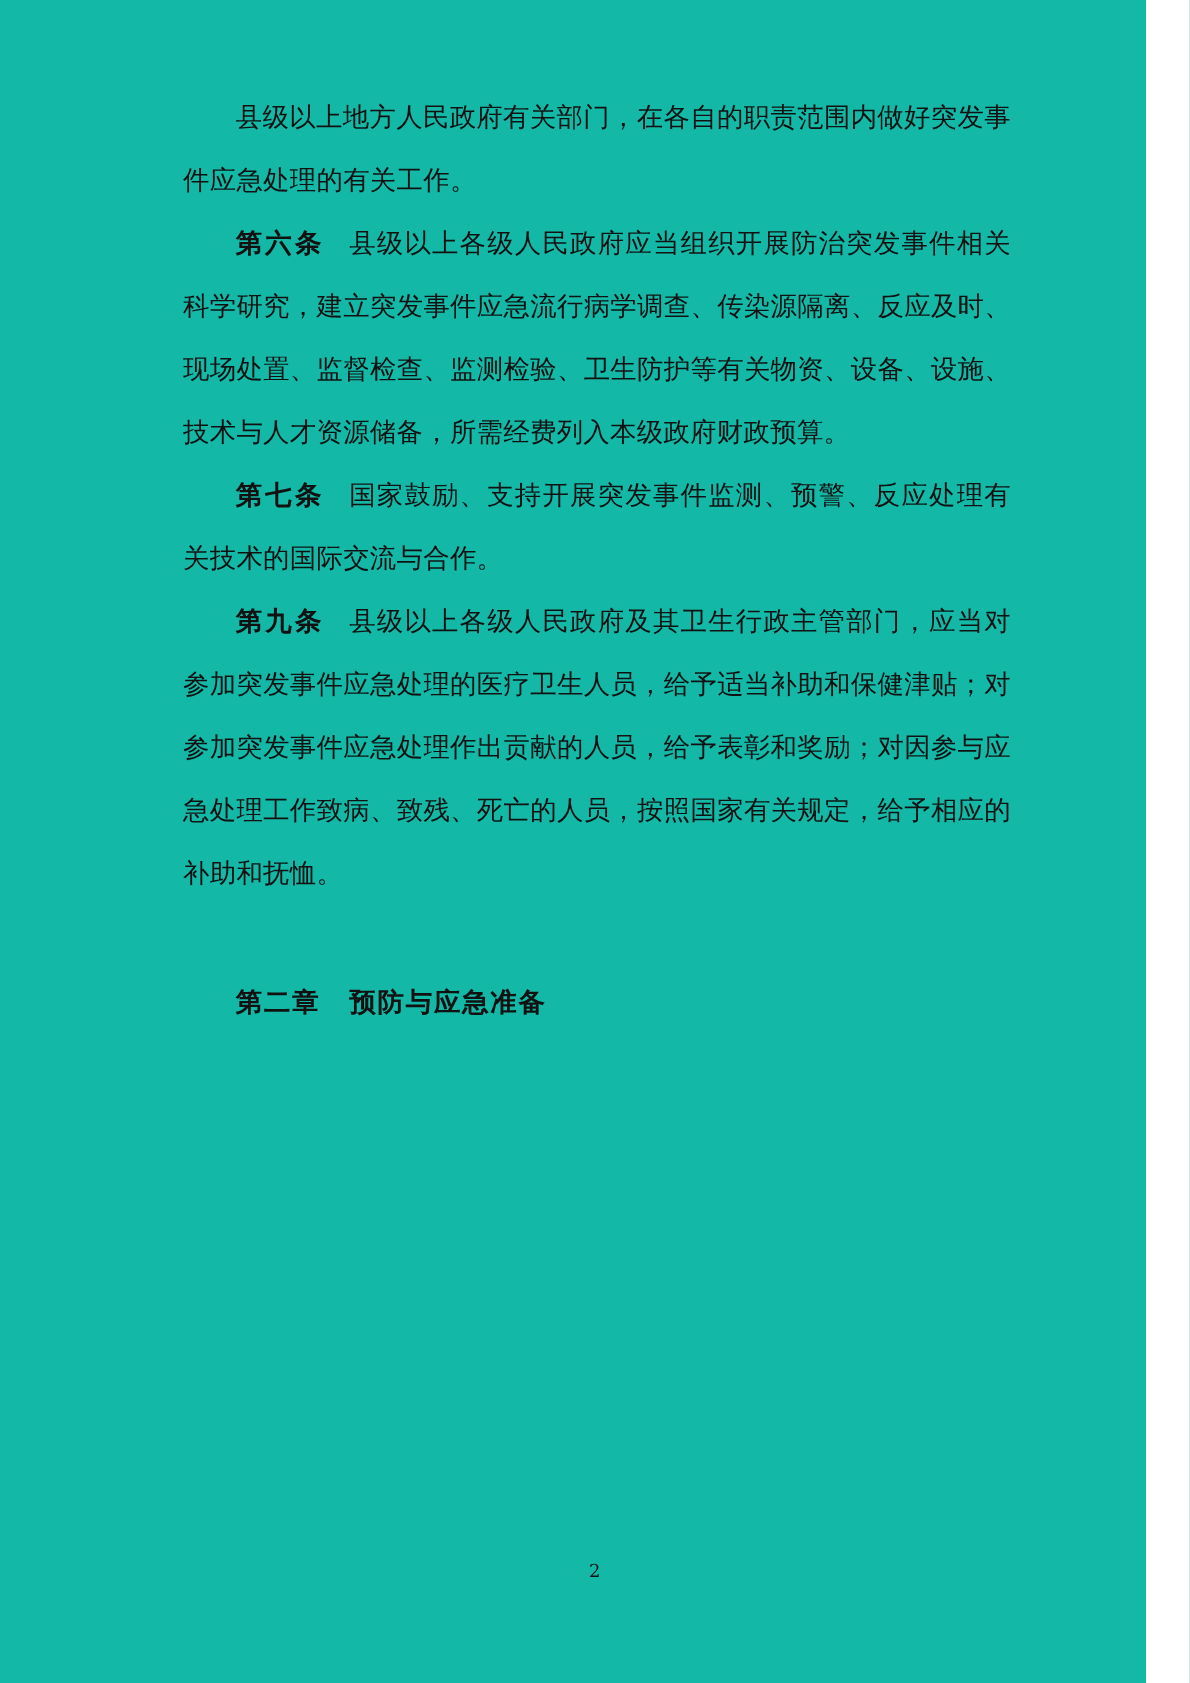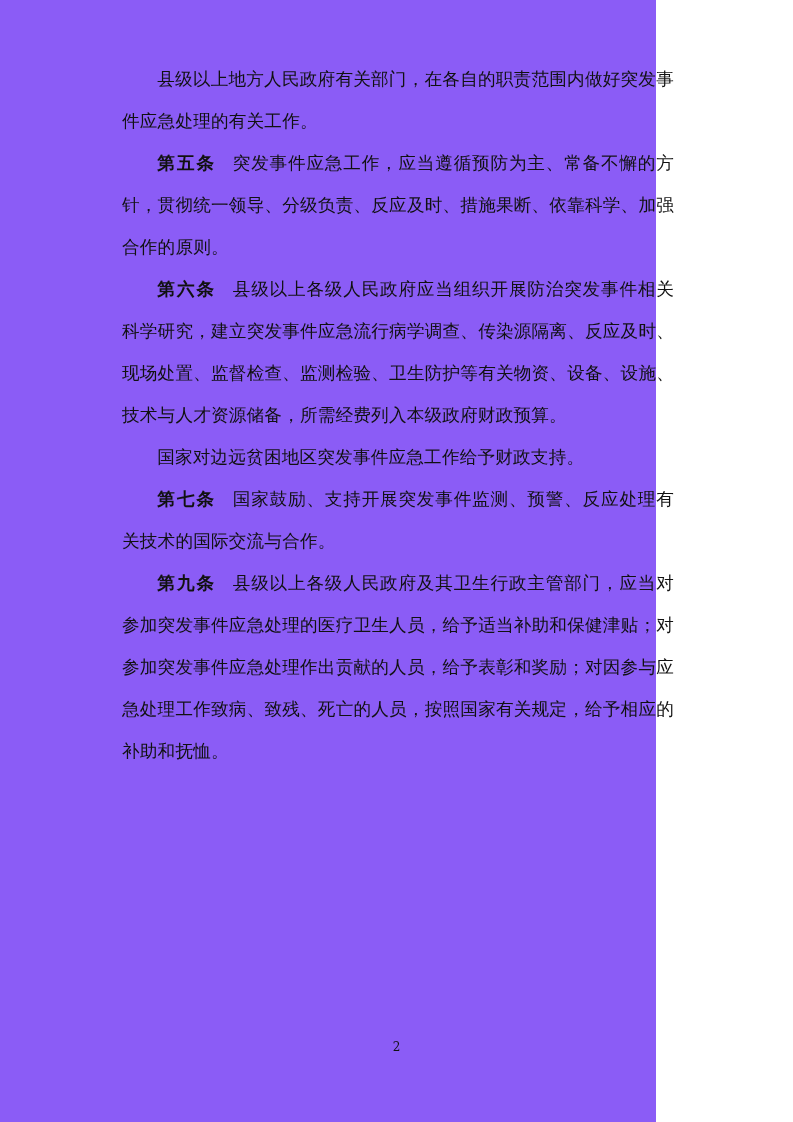--- a/index.html
+++ b/index.html
@@ -12,23 +12,23 @@
     height: 1122px;
     font-family: "DejaVu Serif", "Liberation Serif", serif;
     color: #111111;
     position: relative;
     overflow: hidden;
   }
   .page {
     position: absolute;
     left: 0;
     top: 0;
-    width: 656px;
+    width: 764px;
     height: 1122px;
-    background: #8b5cf6;
+    background: #14b8a6;
   }
   .content {
     position: absolute;
     left: 122px;
     top: 58px;
     width: 552px;
   }
   .para {
     font-size: 17.6px;
     line-height: 42px;
@@ -71,28 +71,27 @@
   }
 </style>
 </head>
 <body>
 
 <div class="page">
   <div class="content">
 
     <p class="para"><span class="body">县级以上地方人民政府有关部门，在各自的职责范围内做好突发事件应急处理的有关工作。</span></p>
 
-    <p class="para"><span class="art">第五条</span><span class="gap"></span><span class="body">突发事件应急工作，应当遵循预防为主、常备不懈的方针，贯彻统一领导、分级负责、反应及时、措施果断、依靠科学、加强合作的原则。</span></p>
 
     <p class="para"><span class="art">第六条</span><span class="gap"></span><span class="body">县级以上各级人民政府应当组织开展防治突发事件相关科学研究，建立突发事件应急流行病学调查、传染源隔离、反应及时、现场处置、监督检查、监测检验、卫生防护等有关物资、设备、设施、技术与人才资源储备，所需经费列入本级政府财政预算。</span></p>
 
-    <p class="para"><span class="body">国家对边远贫困地区突发事件应急工作给予财政支持。</span></p>
 
     <p class="para"><span class="art">第七条</span><span class="gap"></span><span class="body">国家鼓励、支持开展突发事件监测、预警、反应处理有关技术的国际交流与合作。</span></p>
 
 
     <p class="para"><span class="art">第九条</span><span class="gap"></span><span class="body">县级以上各级人民政府及其卫生行政主管部门，应当对参加突发事件应急处理的医疗卫生人员，给予适当补助和保健津贴；对参加突发事件应急处理作出贡献的人员，给予表彰和奖励；对因参与应急处理工作致病、致残、死亡的人员，按照国家有关规定，给予相应的补助和抚恤。</span></p>
 
+    <p class="chapter"><span>第二章</span><span class="chgap"></span><span>预防与应急准备</span></p>
 
   </div>
 
   <div class="page-number">2</div>
 </div>
 
 </body></html>

